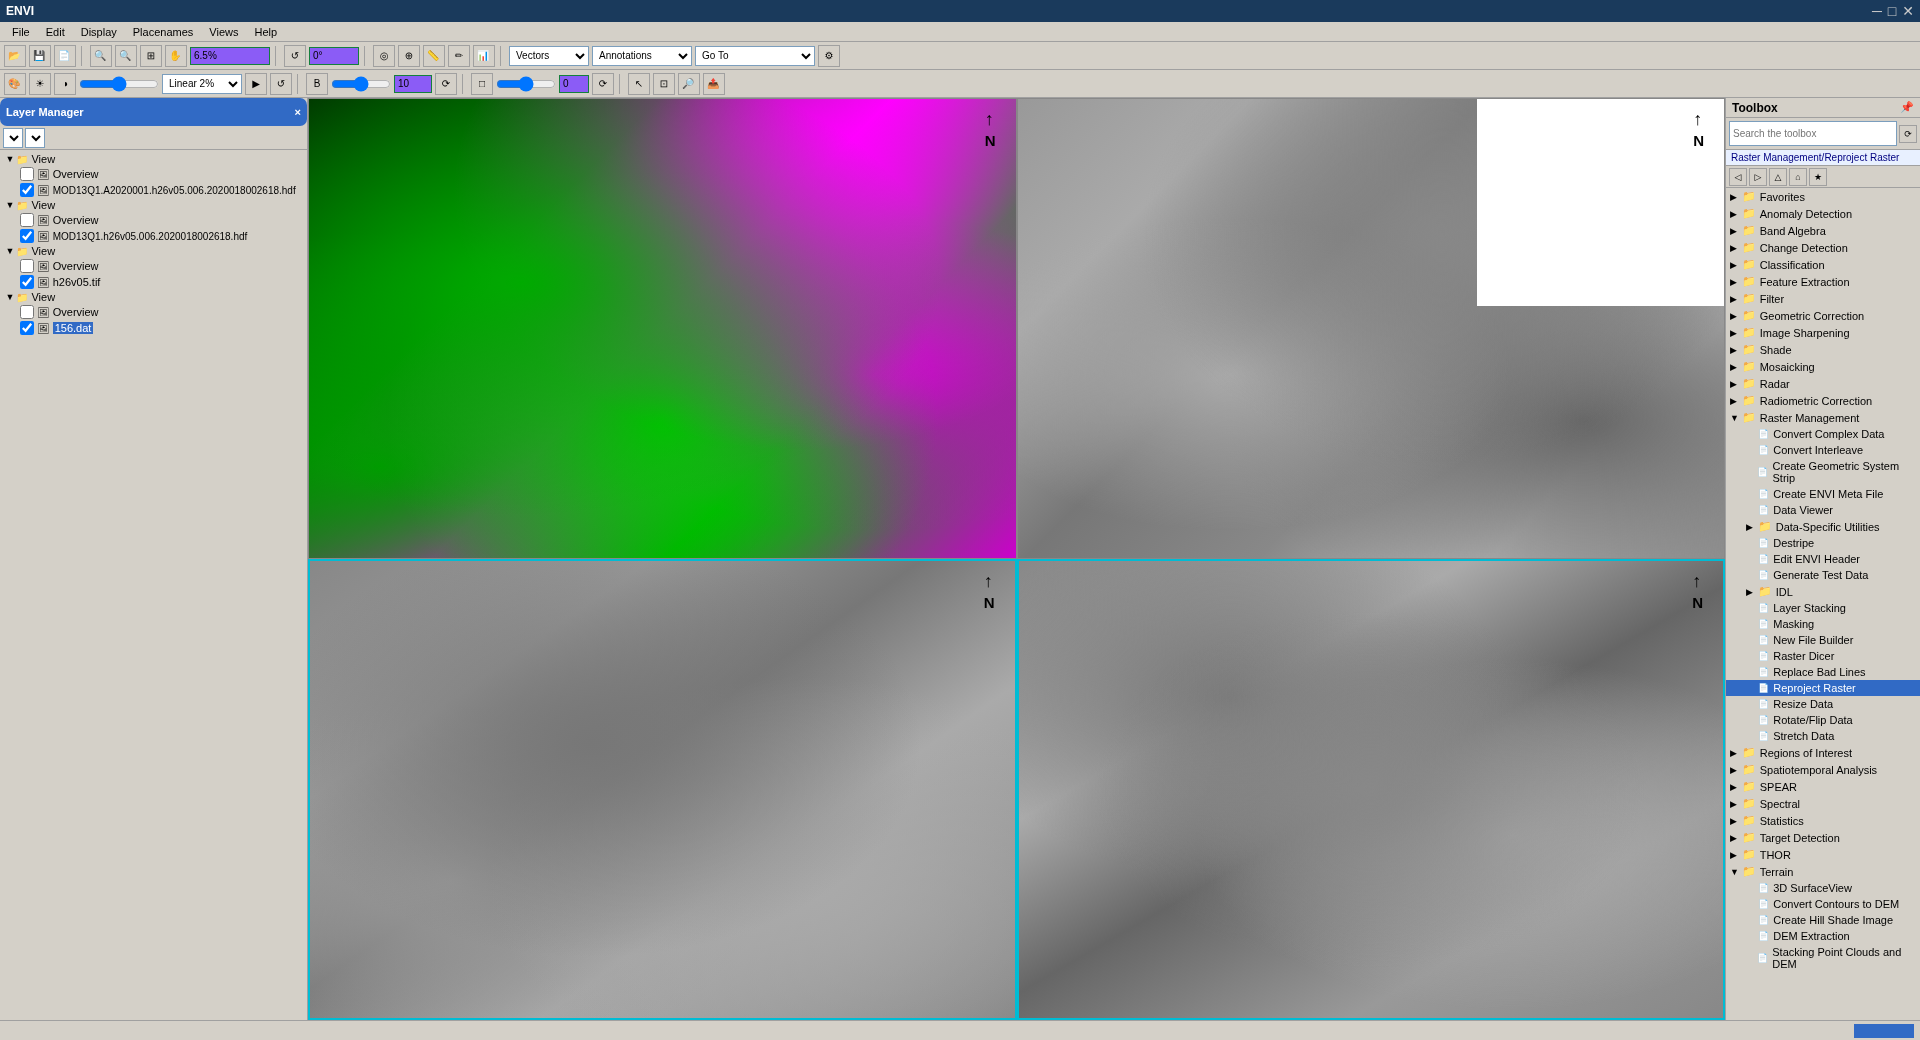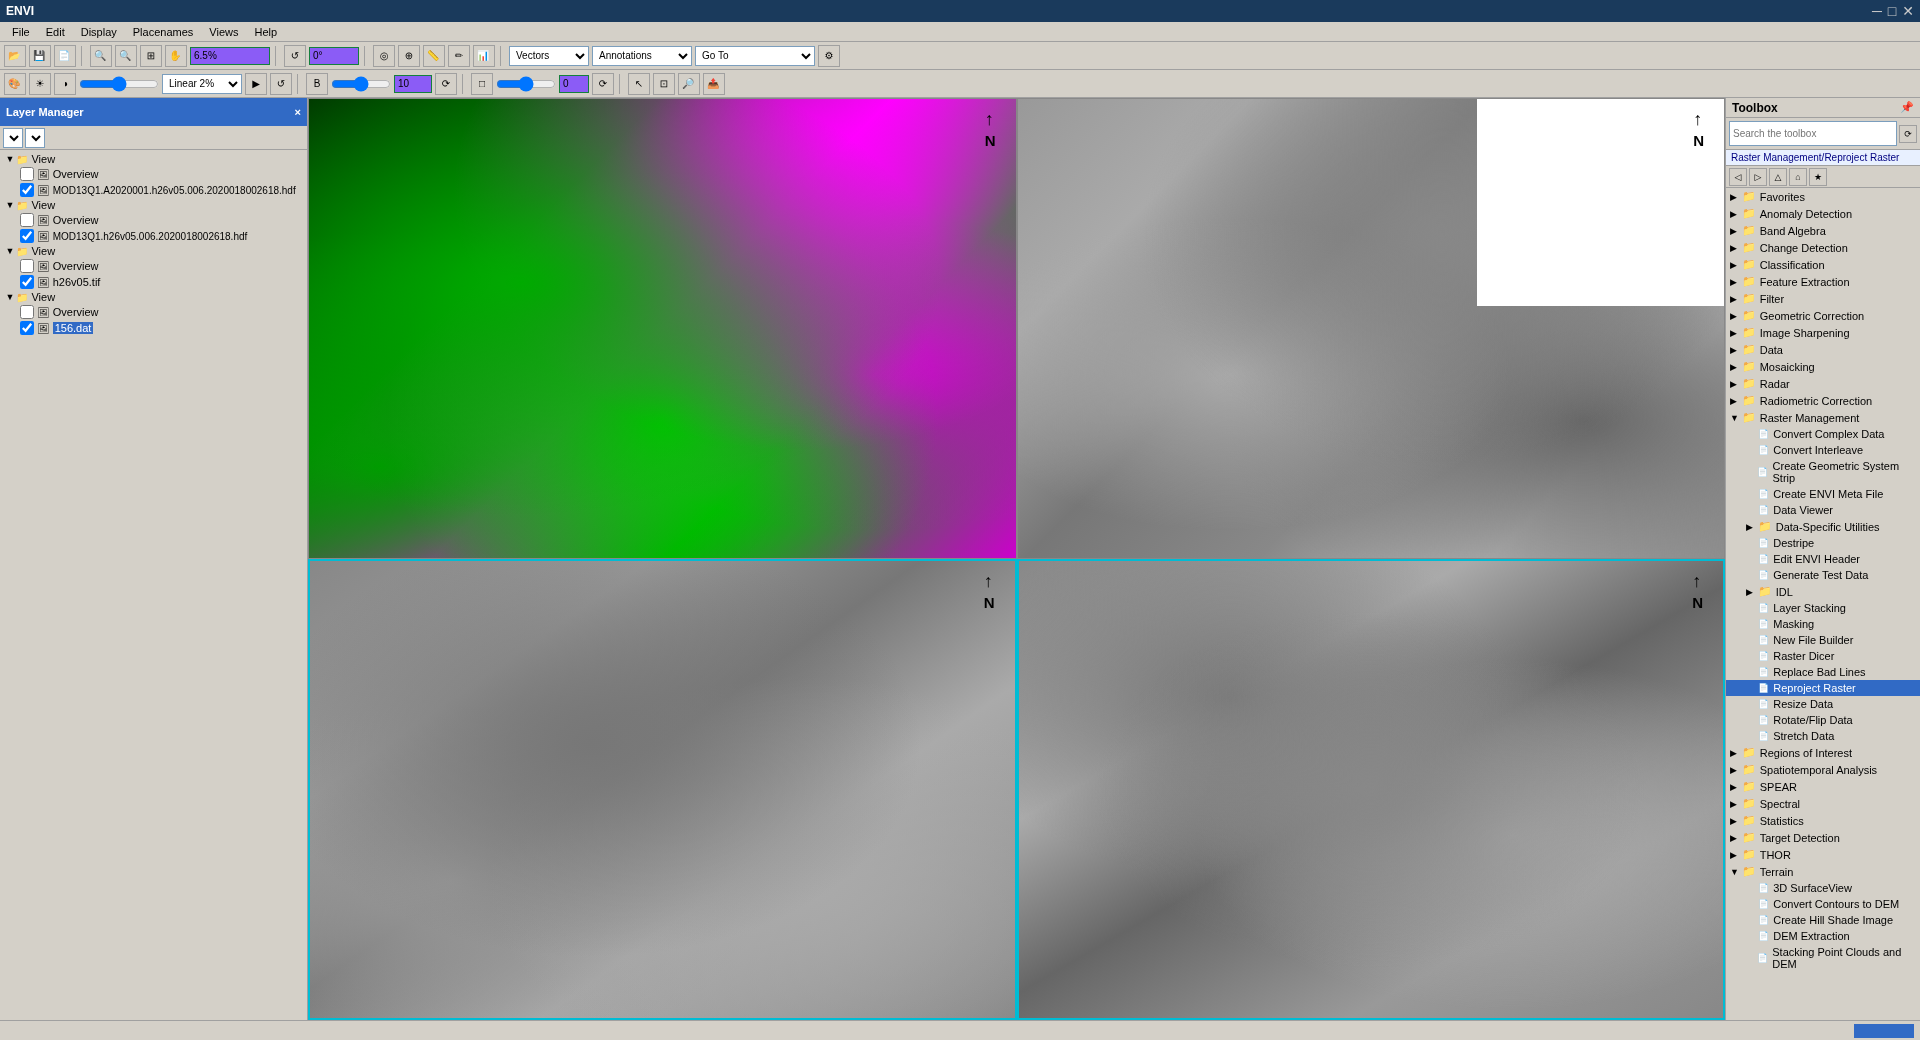--- a/index.html
+++ b/index.html
@@ -37,21 +37,21 @@
     
     #main-layout {
       display: flex; height: calc(1040px - 22px - 20px - 28px - 28px - 20px);
     }
 
     
     #layer-manager {
       width: 308px; background: #d4d0c8; border-right: 1px solid #a0a0a0; display: flex; flex-direction: column;
     }
     #lm-header {
-      height: 20px; background: #316ac5; color: #fff; display: flex; align-items: center; justify-content: space-between; padding: 14px 6px; font-size: 11px; font-weight: bold;
+      height: 20px; background: #316ac5; color: #fff; display: flex; align-items: center; justify-content: space-between; padding: 14px 6px; font-size: 11px; font-weight: bold; border-radius: 7px;
     }
     #lm-toolbar {
       height: 24px; background: #d4d0c8; display: flex; align-items: center; padding: 0 3px; gap: 2px; border-bottom: 1px solid #a0a0a0;
     }
     #lm-content {
       flex: 1; overflow: hidden; padding: 2px 0;
     }
     .tree-item {
       display: flex; align-items: center; padding: 1px 4px; cursor: pointer; font-size: 11px; user-select: none;
     }
@@ -399,21 +399,21 @@
       <span>Geometric Correction</span>
     </div>
         <div class="tb-item" style="padding-left: 4px;">
       <span style="width:12px;font-size:9px;">▶</span>
       <span style="margin-right:4px;color:#e8a000;">📁</span>
       <span>Image Sharpening</span>
     </div>
         <div class="tb-item" style="padding-left: 4px;">
       <span style="width:12px;font-size:9px;">▶</span>
       <span style="margin-right:4px;color:#e8a000;">📁</span>
-      <span>Data</span>
+      <span>Shade</span>
     </div>
         <div class="tb-item" style="padding-left: 4px;">
       <span style="width:12px;font-size:9px;">▶</span>
       <span style="margin-right:4px;color:#e8a000;">📁</span>
       <span>Mosaicking</span>
     </div>
         <div class="tb-item" style="padding-left: 4px;">
       <span style="width:12px;font-size:9px;">▶</span>
       <span style="margin-right:4px;color:#e8a000;">📁</span>
       <span>Radar</span>

